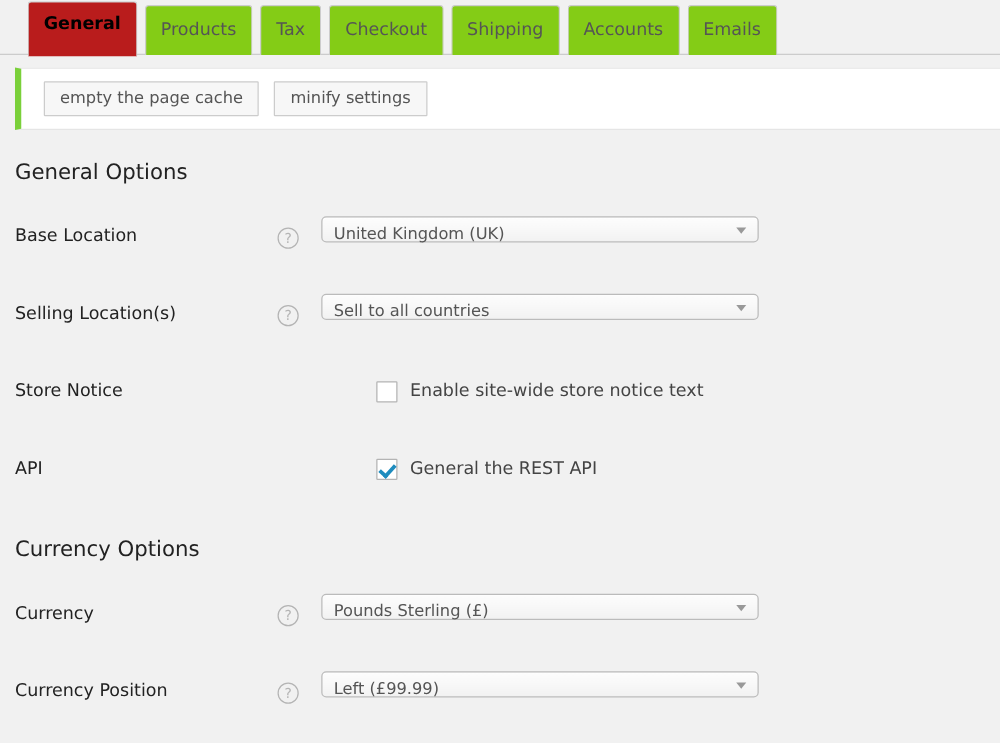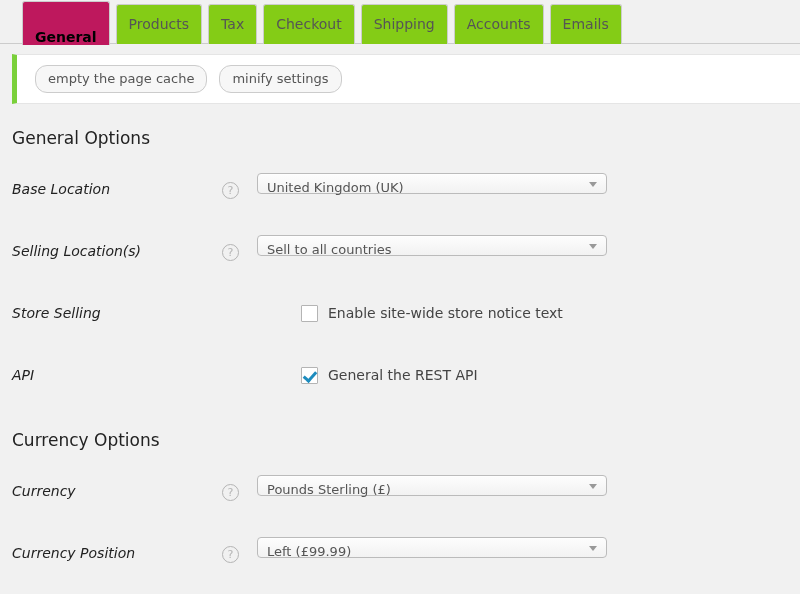--- a/index.html
+++ b/index.html
@@ -36,25 +36,25 @@
     background: #84cc16;
     border: 1px solid #ccc;
     border-bottom: none;
     border-radius: 3px 3px 0 0;
     height: 40px;
     text-decoration: none;
     white-space: nowrap;
     cursor: pointer;
   }
   .tab.active {
-    background: #be185d;
+    background: #b91c1c;
     color: #000;
     font-weight: bold;
     height: 44px;
-    padding-top: 24px;
+    padding-top: 6px;
     border-color: #ccc;
     z-index: 3;
     margin-bottom: -1px;
   }
 
   
   .notice {
     position: relative;
     margin: 10px 0 0 12px;
     margin-right: -40px;
@@ -75,21 +75,21 @@
   }
   .notice-btn {
     display: inline-block;
     margin: 0 6px;
     padding: 5px 12px;
     font-size: 13px;
     line-height: 16px;
     color: #555;
     background: #f7f7f7;
     border: 1px solid #ccc;
-    border-radius: 12px;
+    border-radius: 1px;
     cursor: pointer;
     white-space: nowrap;
     vertical-align: middle;
   }
 
   
   .content { padding: 0 0 0 12px; }
 
   h2.section-title {
     font-size: 17px;
@@ -108,21 +108,20 @@
   .form-table { width: 100%; border-collapse: collapse; margin-top: 8px; }
   .form-table tr { height: 62px; }
   .form-row-th {
     width: 210px;
     text-align: left;
     vertical-align: middle;
     font-size: 14px;
     font-weight: normal;
     color: #222;
     padding: 0;
-    font-style: italic;
   }
   .form-row-help {
     width: 35px;
     vertical-align: middle;
     padding: 0;
   }
   .form-row-td {
     vertical-align: middle;
     padding: 0;
   }
@@ -249,21 +248,21 @@
         </td>
         <td class="form-row-td">
           <div class="select">
             <span class="sel-value">Sell to all countries</span>
             <span class="sel-arrow"></span>
           </div>
         </td>
       </tr>
 
       <tr>
-        <th class="form-row-th">Store Selling</th>
+        <th class="form-row-th">Store Notice</th>
         <td class="form-row-help"></td>
         <td class="form-row-td">
           <div class="cbrow">
             <span class="cbox"></span>
             <span class="cblabel">Enable site-wide store notice text</span>
           </div>
         </td>
       </tr>
 
       <tr>

